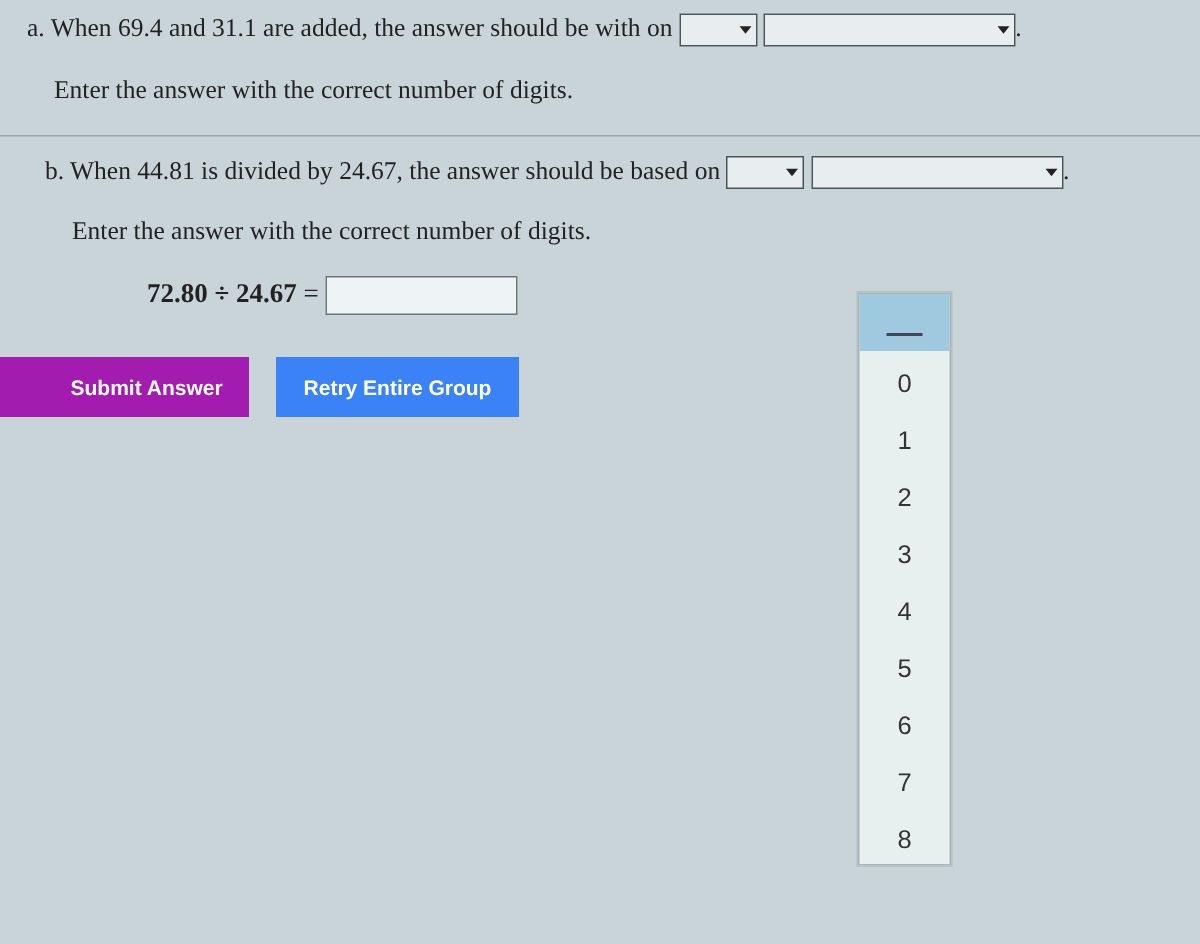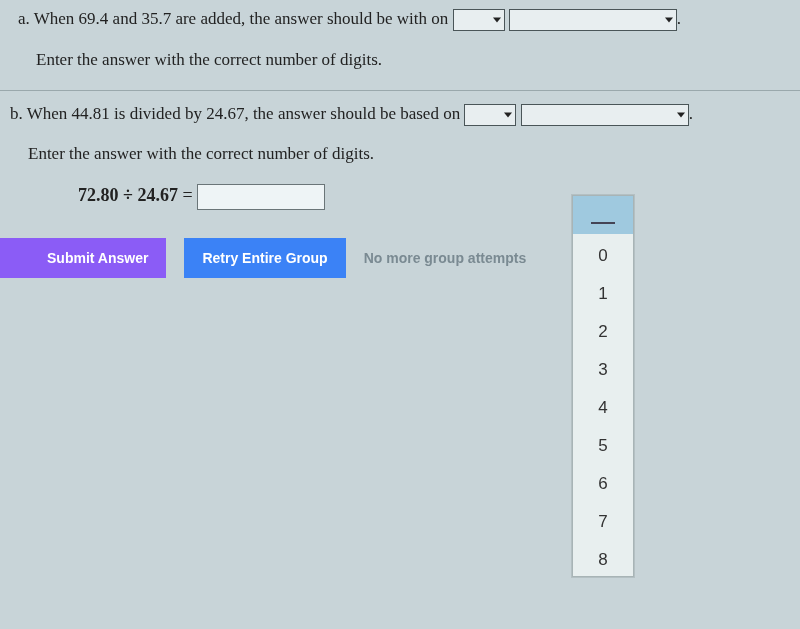--- a/index.html
+++ b/index.html
@@ -16,21 +16,21 @@
       padding: 6px 18px 18px 18px;
     }
     .question-block {
       margin-bottom: 18px;
     }
     .question-block.b {
       border-top: 1px solid #9aa8ac;
       padding-top: 10px;
       margin-left: -18px;
       margin-right: -18px;
-      padding-left: 10px;
+      padding-left: 30px;
       padding-right: 18px;
     }
     .prompt-line {
       font-size: 17px;
       line-height: 1.5;
       margin-bottom: 18px;
     }
     .label-letter {
       display: inline;
     }
@@ -90,21 +90,21 @@
       padding: 0 18px;
       display: inline-flex;
       align-items: center;
       font-family: Arial, sans-serif;
       font-size: 14px;
       font-weight: bold;
       border: none;
       cursor: pointer;
       color: #fff;
     }
-    .btn.submit { background: #8b5cf6; padding-left: 47px; }
+    .btn.submit { background: #a21caf; padding-left: 47px; }
     .btn.retry { background: #3b82f6; }
     .no-more {
       font-family: Arial, sans-serif;
       color: #7a8a92;
       font-size: 14px;
       font-weight: bold;
     }
     .dropdown-panel {
       position: absolute;
       left: 572px;
@@ -136,21 +136,21 @@
     }
   </style>
 </head>
 <body>
 
 <div class="content">
 
   <div class="question-block">
     <div class="prompt-line">
       <span class="label-letter">a.</span>
-      <span>When </span><span class="bold">69.4</span><span> and </span><span class="bold">35.7</span><span> are added, the answer should be with on </span>
+      <span>When </span><span class="bold">69.4</span><span> and </span><span class="bold">31.1</span><span> are added, the answer should be with on </span>
       <span class="dropdown small"><span class="chev"></span></span>
       <span class="dropdown large"><span class="chev"></span></span><span>.</span>
     </div>
     <div class="instruction">Enter the answer with the correct number of digits.</div>
   </div>
 
   <div class="question-block b">
     <div class="prompt-line">
       <span class="label-letter">b.</span>
       <span>When </span><span class="bold">44.81</span><span> is divided by </span><span class="bold">24.67</span><span>, the answer should be based on </span>
@@ -161,21 +161,20 @@
     <div class="equation">
       <span>72.80 ÷ 24.67</span>
       <span class="eq">=</span>
       <span class="answer-input"></span>
     </div>
   </div>
 
   <div class="button-row">
     <button class="btn submit">Submit Answer</button>
     <button class="btn retry">Retry Entire Group</button>
-    <span class="no-more">No more group attempts</span>
   </div>
 
 </div>
 
 <div class="dropdown-panel">
   <div class="opt blank">
       <div class="dash"></div>
     </div>
   <div class="opt">0</div>
   <div class="opt">1</div>

